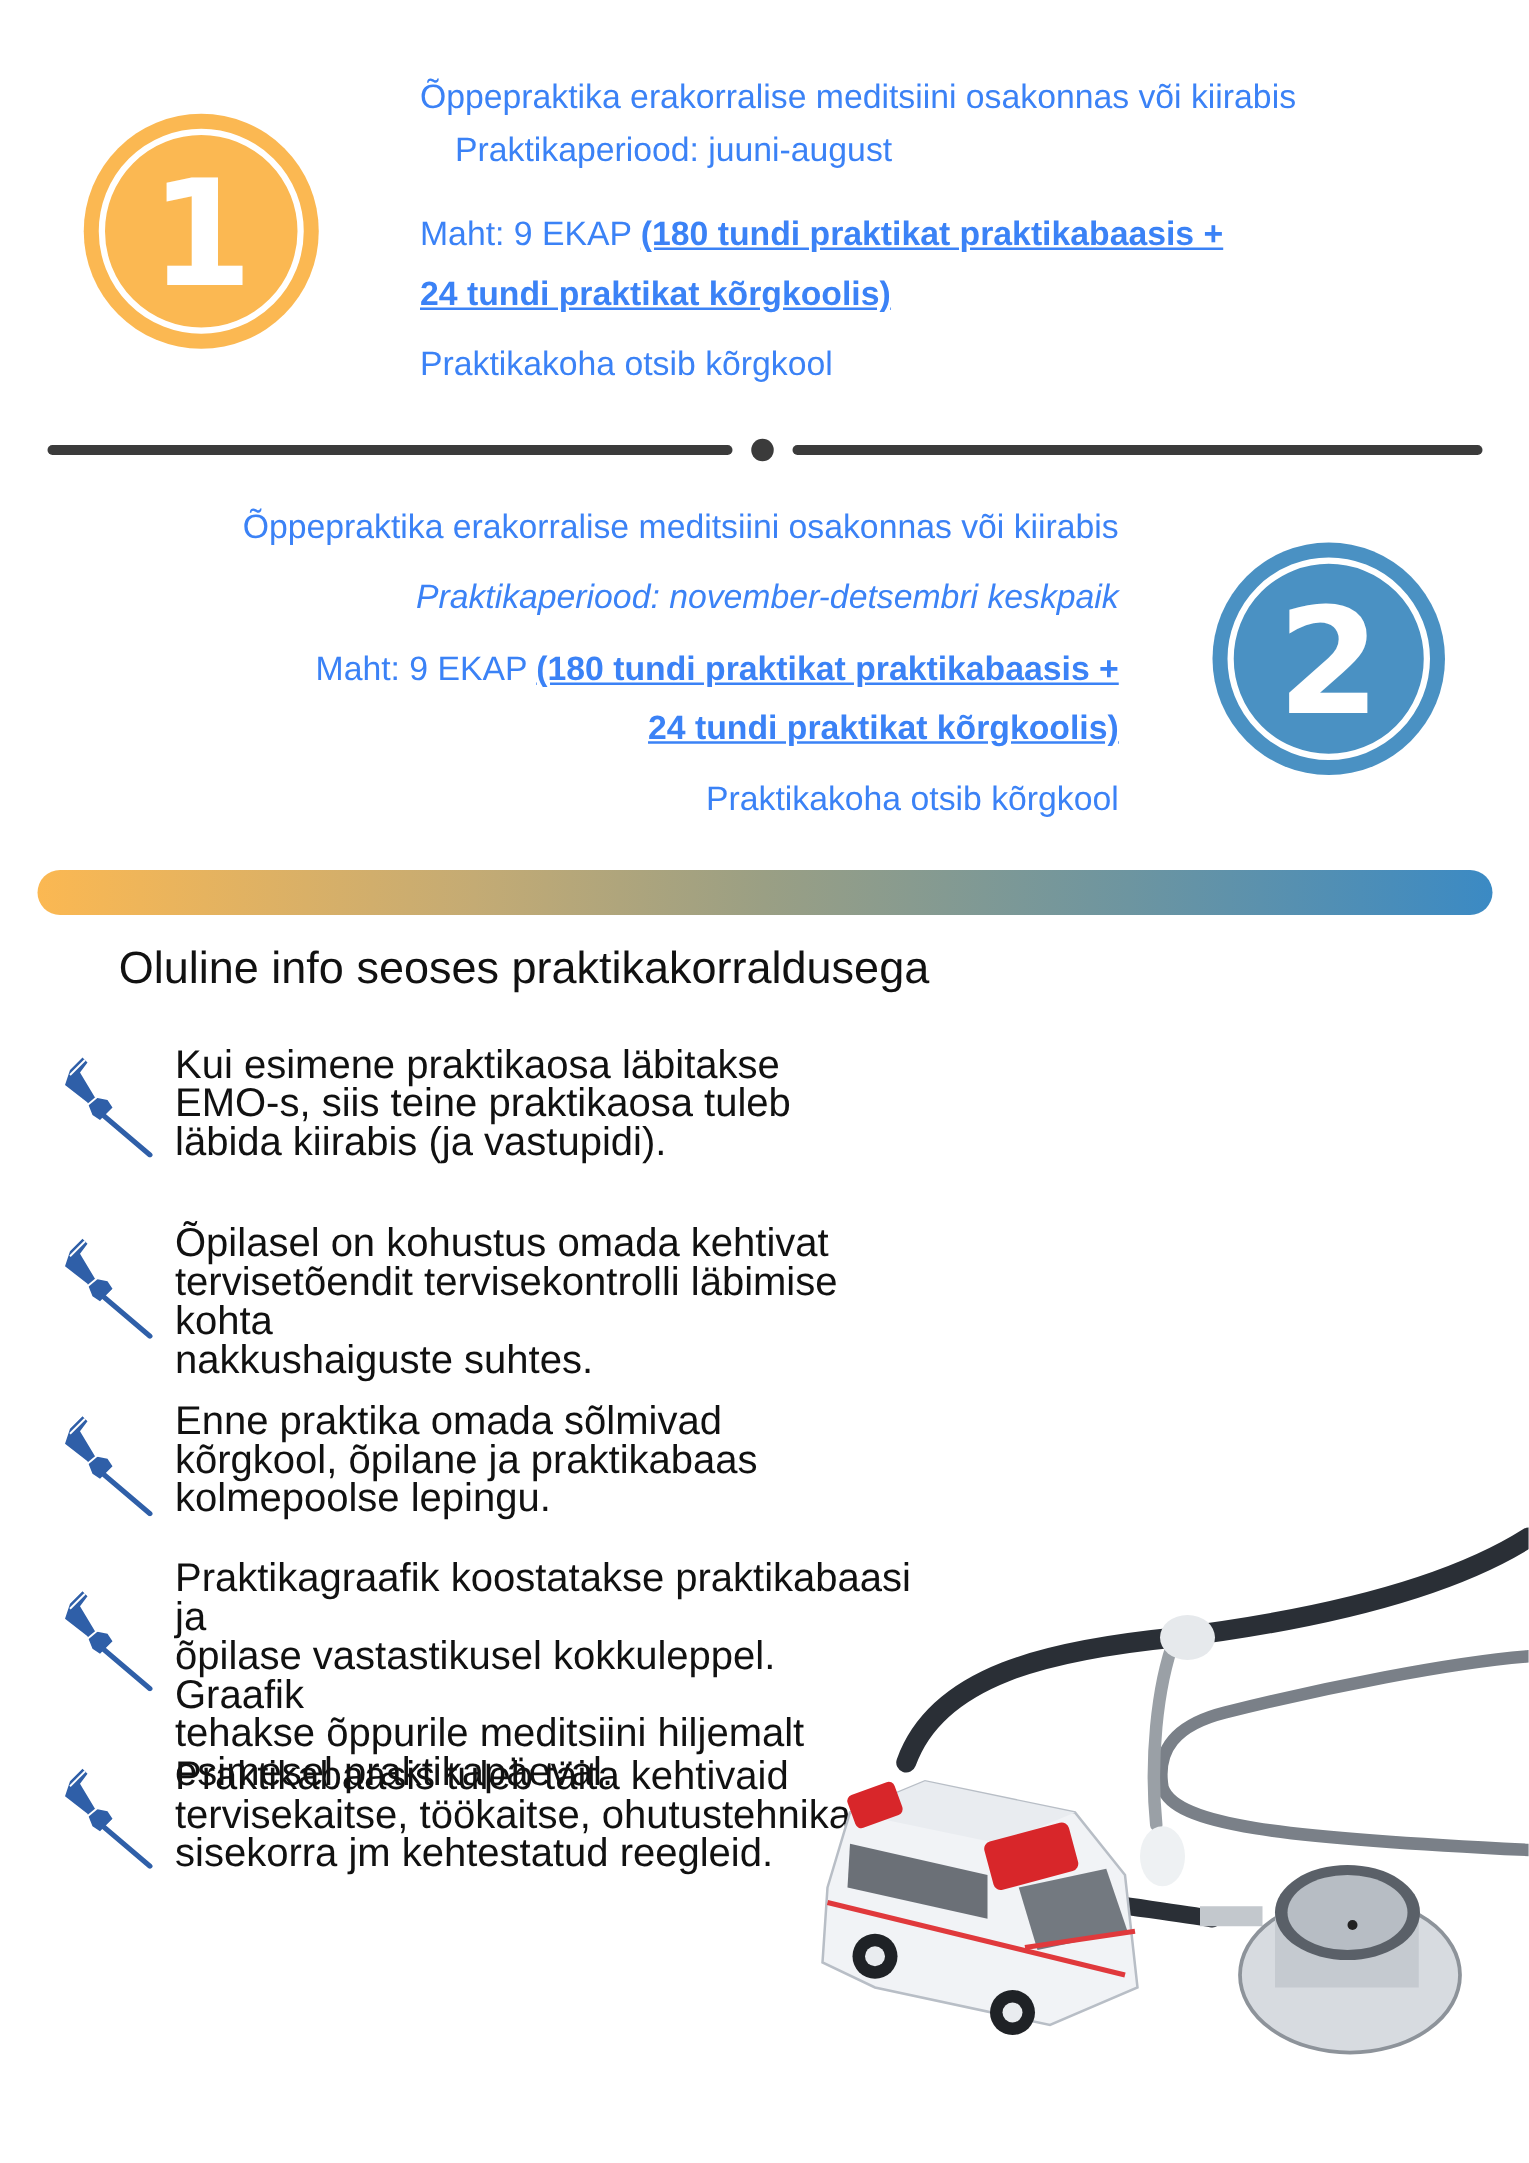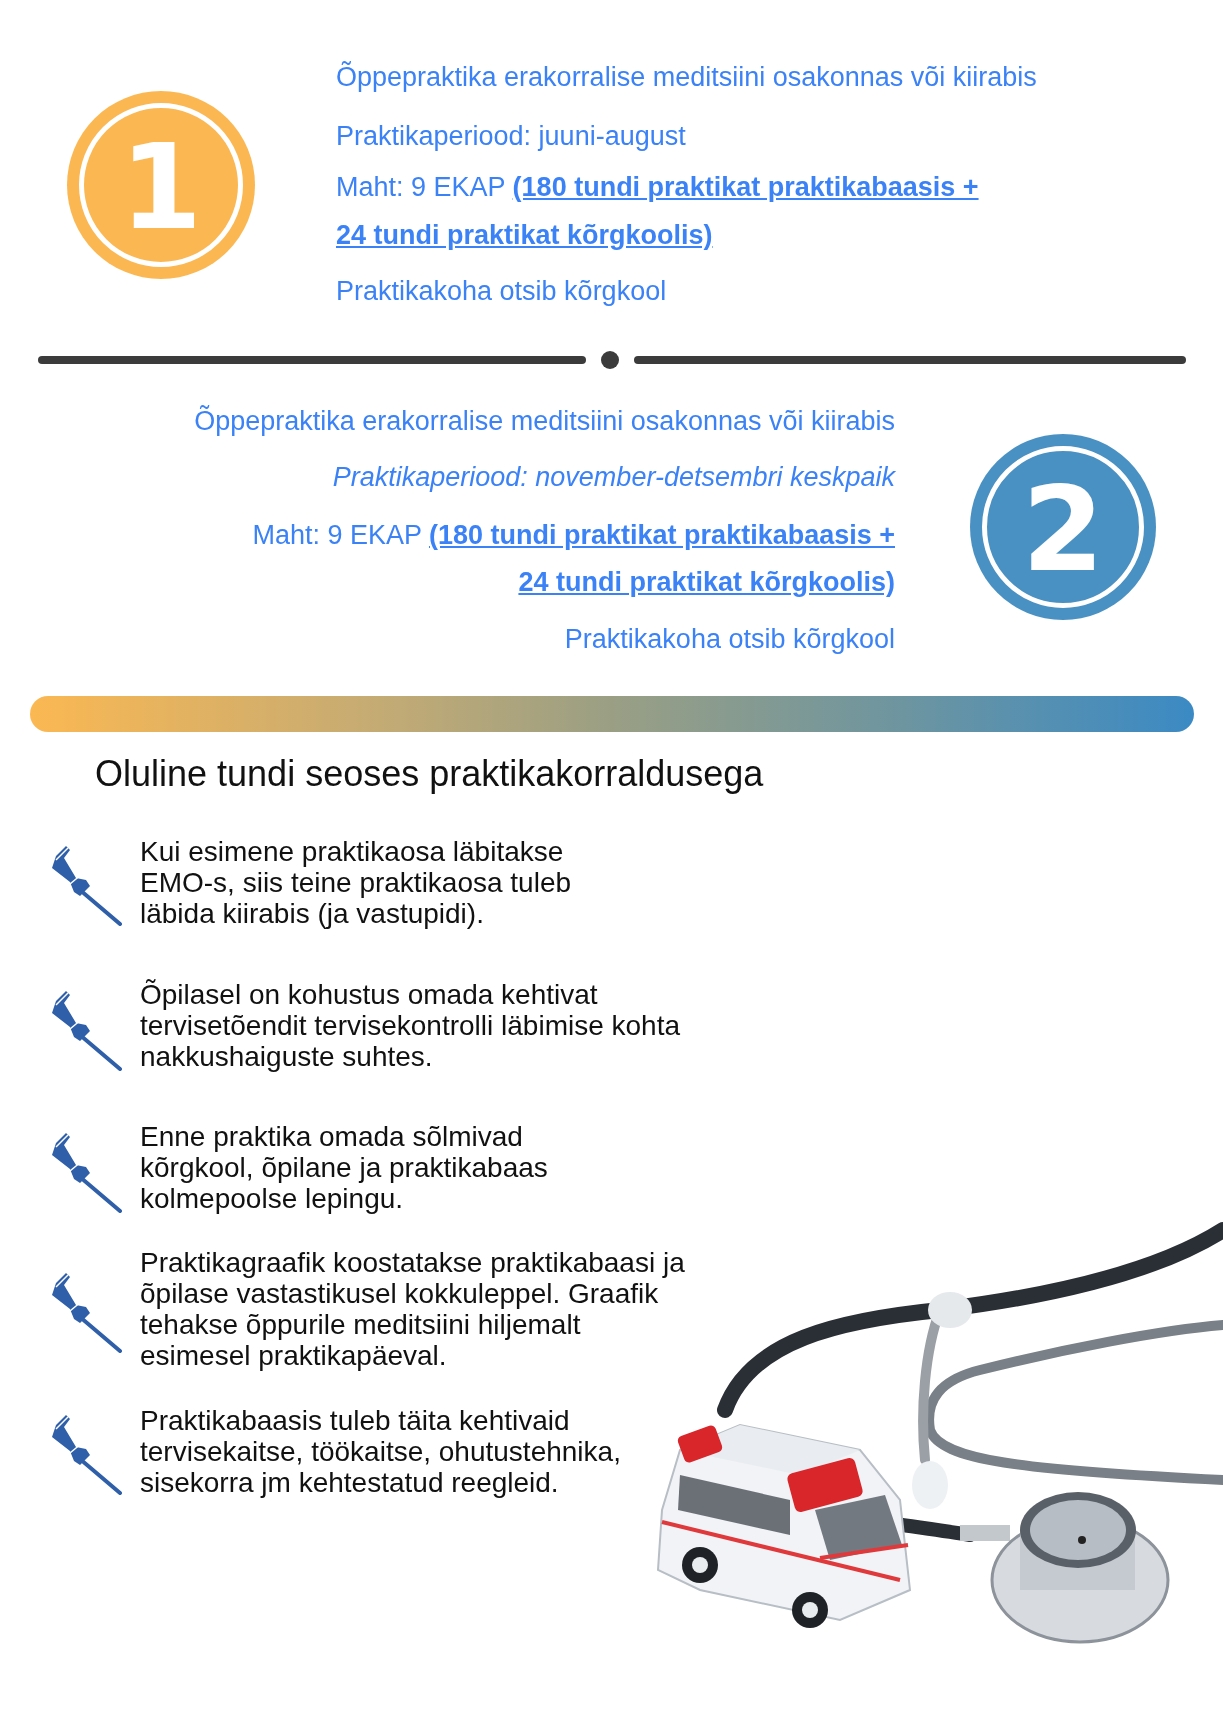--- a/index.html
+++ b/index.html
@@ -62,38 +62,38 @@
     #info-heading {
       position: absolute; left: 95px; top: 752px;
       font-size: 36px; line-height: 44px; color: #111111; white-space: nowrap;
     }
 
     
     .info-item { position: absolute; left: 50px; width: 680px; }
     .info-item .pin { position: absolute; left: 0; width: 74px; height: 82px; }
     .info-item .txt {
       position: absolute; left: 90px; top: 0;
-      font-size: 28px; line-height: 31px; color: #111111;
+      font-size: 32px; line-height: 31px; color: #111111;
       white-space: pre-line;
     }
 
     
     #illustration { position: absolute; left: 640px; top: 1200px; width: 583px; height: 500px; }
   </style>
 </head>
 <body>
 
 <div id="badge1" class="badge">
   <div class="ring"></div>
   <span class="num">1</span>
 </div>
 
 <div id="sec1">
   <div class="sec-line" style="top:61px;">Õppepraktika erakorralise meditsiini osakonnas või kiirabis</div>
-  <div class="sec-line" style="top:120px;">Praktikaperiood: juuni-august</div>
+  <div class="sec-line" style="top:104px;margin-left:28px;">Praktikaperiood: juuni-august</div>
   <div class="sec-line" style="top:171px;"><span>Maht: 9 EKAP </span><b>(180 tundi praktikat praktikabaasis +</b></div>
   <div class="sec-line" style="top:219px;"><b>24 tundi praktikat kõrgkoolis)</b></div>
   <div class="sec-line" style="top:275px;">Praktikakoha otsib kõrgkool</div>
 </div>
 
 <div>
   <div class="divider-seg" style="left:38px; top:356px; width:548px;"></div>
   <div class="divider-dot" style="left:601px; top:351px;"></div>
   <div class="divider-seg" style="left:634px; top:356px; width:552px;"></div>
 </div>
@@ -106,21 +106,21 @@
   <div class="sec-line" style="top:623px;">Praktikakoha otsib kõrgkool</div>
 </div>
 
 <div id="badge2" class="badge">
   <div class="ring"></div>
   <span class="num">2</span>
 </div>
 
 <div id="gradient-bar"></div>
 
-<div id="info-heading">Oluline tundi seoses praktikakorraldusega</div>
+<div id="info-heading">Oluline info seoses praktikakorraldusega</div>
 
 <div class="info-item" style="top:836px;">
   <svg class="pin" style="top:8px;" viewBox="0 0 74 82">
     <g fill="#2f5fa8">
       <path d="M6 12 L16 2 L20 6 L14 14 L26 34 L36 36 L40 42 L30 52 L24 48 L20 38 L2 24 L4 18 Z"></path>
     </g>
     <line x1="30" y1="46" x2="70" y2="80" stroke="#2f5fa8" stroke-width="4" stroke-linecap="round"></line>
     <line x1="6" y1="16" x2="18" y2="4" stroke="#ffffff" stroke-width="1.5"></line>
     <line x1="20" y1="40" x2="32" y2="30" stroke="#ffffff" stroke-width="1.5"></line>
   </svg>

